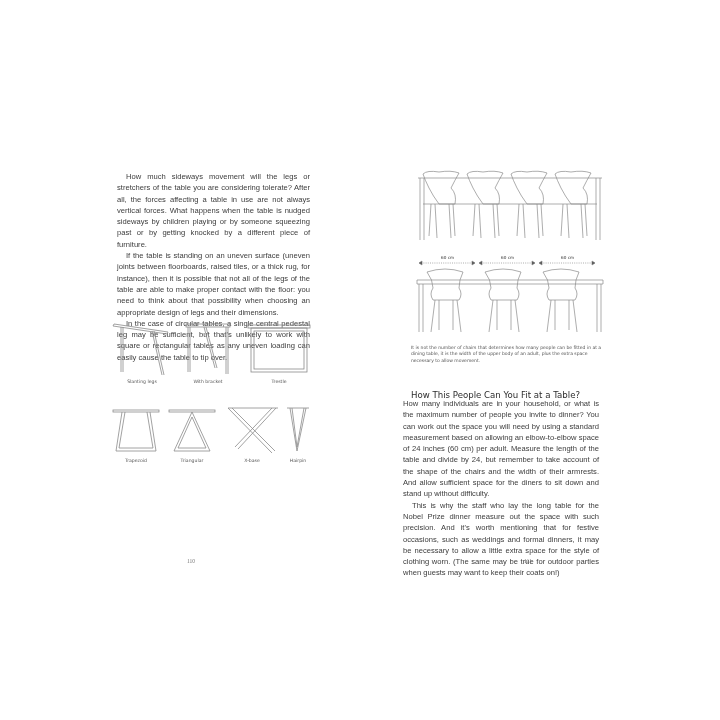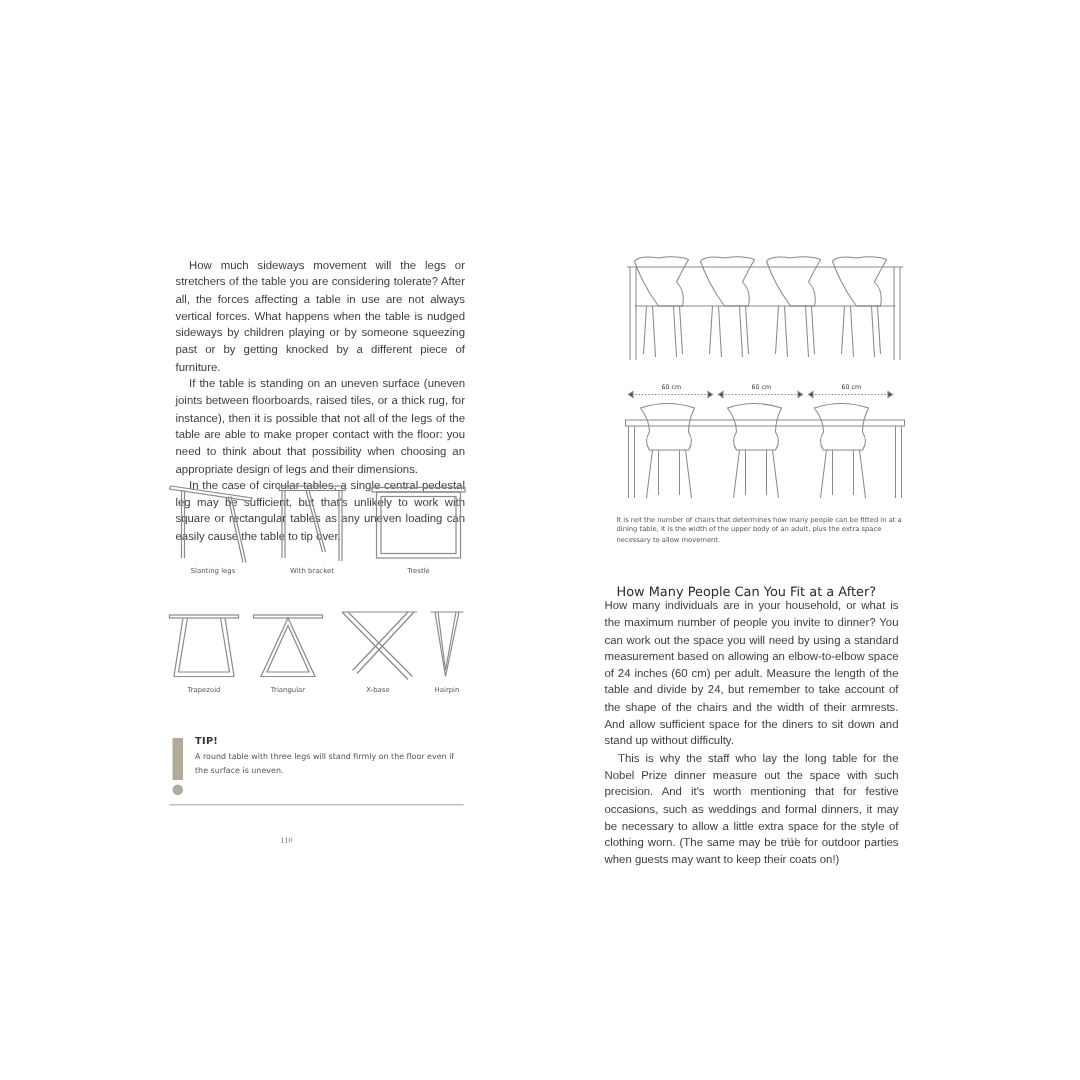--- a/index.html
+++ b/index.html
@@ -126,26 +126,20 @@
             <path d="M3 5 L25 5"></path>
             <path d="M6 5 L13 48 L22 5"></path>
             <path d="M8 5 L13 44 L20 5"></path>
           </g>
         </svg>
         <div class="leg-label">Hairpin</div>
       </div>
     </div>
   </div>
 
-  <div class="tip">
-    <div class="tip-bar"></div>
-    <div class="tip-dot"></div>
-    <div class="tip-title">TIP!</div>
-    <div class="tip-body">A round table with three legs will stand firmly on the floor even if the surface is uneven.</div>
-  </div>
 
   <div class="page-number pn-left">110</div>
 </div>
 
 <div class="page page-right"></div>
 
 <div class="chairs-top">
   <svg width="190" height="70" viewBox="0 0 190 70">
     <g fill="none" stroke="#8a8a8a" stroke-width="0.7">
       <path d="M5 8 L5 70 M9 8 L9 70"></path>
@@ -186,20 +180,20 @@
       <use href="#chairB" x="116"></use>
     </g>
     <text x="26" y="7" font-family="DejaVu Sans, sans-serif" font-size="4.2" fill="#333">60 cm</text>
     <text x="86" y="7" font-family="DejaVu Sans, sans-serif" font-size="4.2" fill="#333">60 cm</text>
     <text x="146" y="7" font-family="DejaVu Sans, sans-serif" font-size="4.2" fill="#333">60 cm</text>
   </svg>
 </div>
 
 <div class="caption">It is not the number of chairs that determines how many people can be fitted in at a dining table, it is the width of the upper body of an adult, plus the extra space necessary to allow movement.</div>
 
-<h2 class="heading">How Many People Can You Fit at a After?</h2>
+<h2 class="heading">How This People Can You Fit at a Table?</h2>
 
 <div class="body-text right-text">
   <p style="text-indent:0">How many individuals are in your household, or what is the maximum number of people you invite to dinner? You can work out the space you will need by using a standard measurement based on allowing an elbow-to-elbow space of 24 inches (60 cm) per adult. Measure the length of the table and divide by 24, but remember to take account of the shape of the chairs and the width of their armrests. And allow sufficient space for the diners to sit down and stand up without difficulty.</p>
   <p>This is why the staff who lay the long table for the Nobel Prize dinner measure out the space with such precision. And it's worth mentioning that for festive occasions, such as weddings and formal dinners, it may be necessary to allow a little extra space for the style of clothing worn. (The same may be true for outdoor parties when guests may want to keep their coats on!)</p>
 </div>
 
 <div class="page-number pn-right">111</div>
 
 </body></html>

